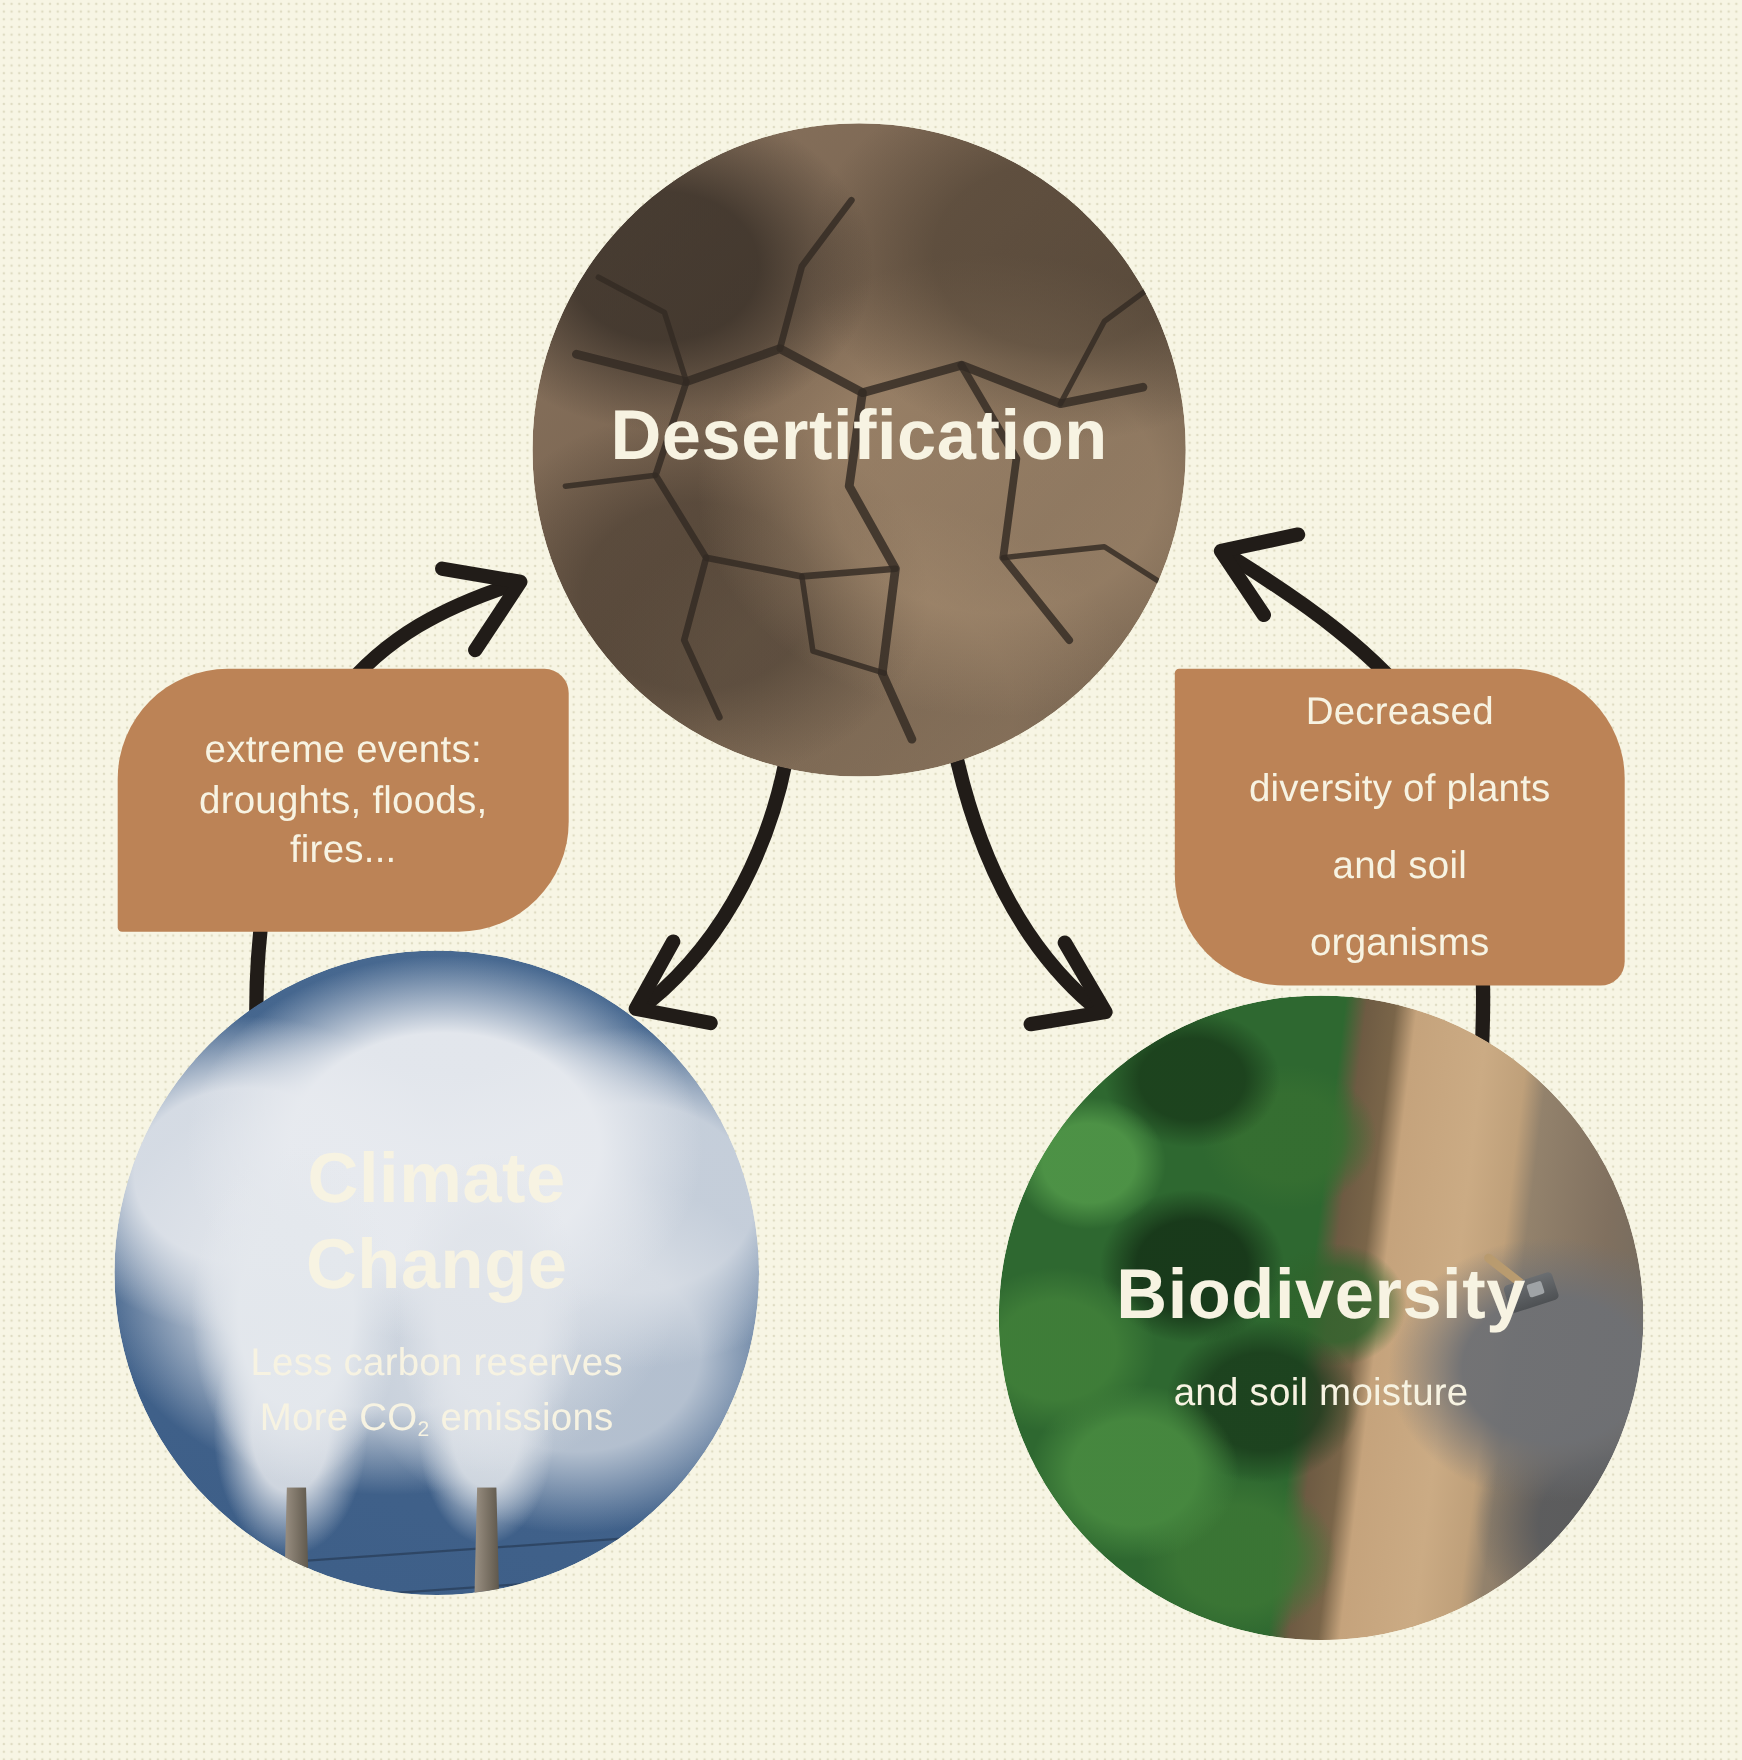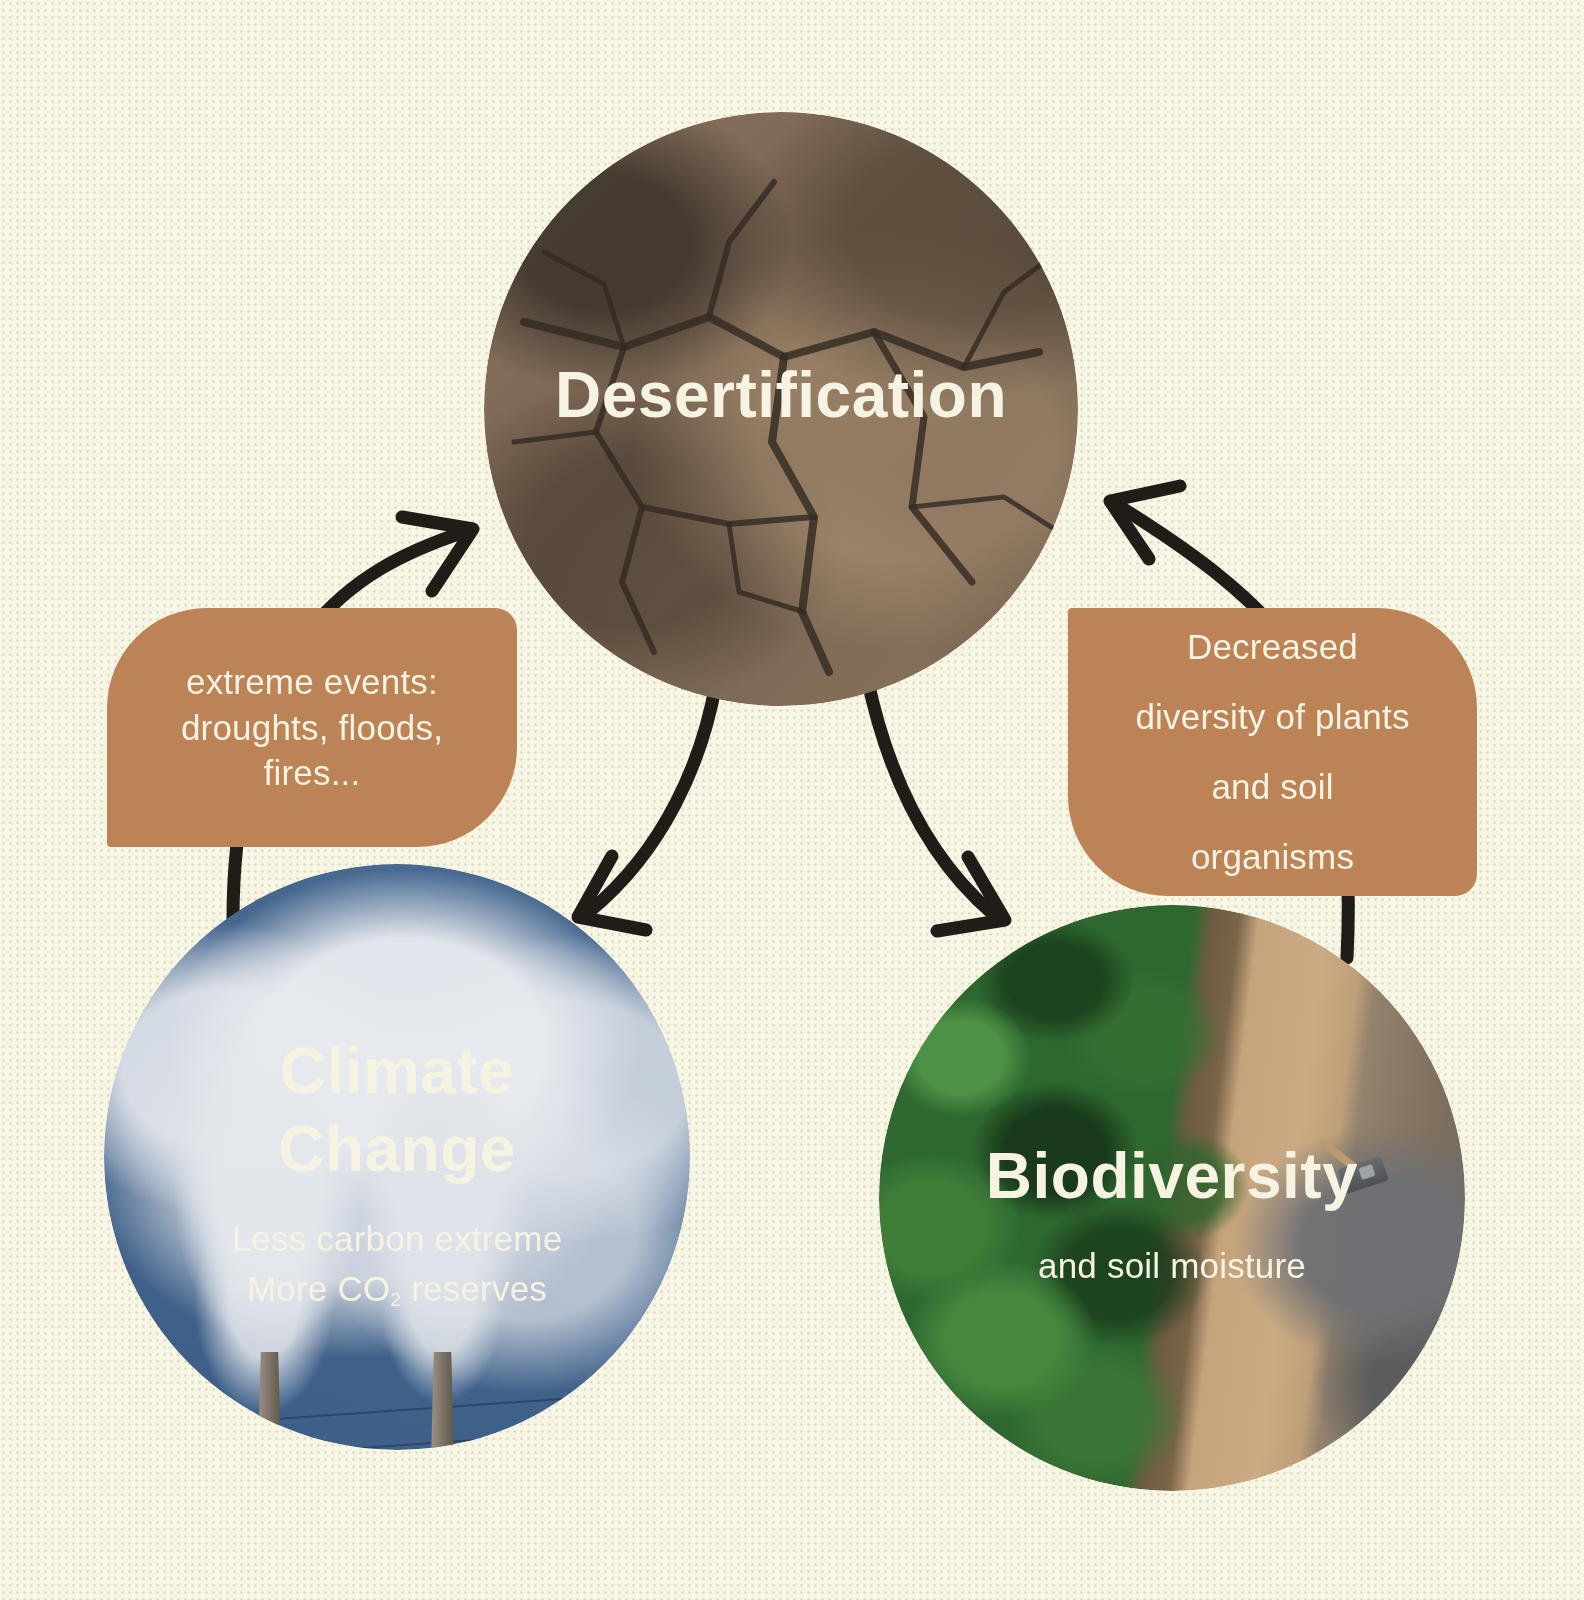--- a/index.html
+++ b/index.html
@@ -14,21 +14,21 @@
 
   
   .arrows { position:absolute; left:0; top:0; width:1584px; height:1600px; z-index:1; }
   .arrows path { stroke:#211C18; stroke-width:13; fill:none; stroke-linecap:round; stroke-linejoin:round; }
 
   
   .circle { position:absolute; border-radius:50%; overflow:hidden; z-index:2;
             display:flex; align-items:center; justify-content:center; }
   .circle-desert  { left:484px; top:112px;  width:594px; height:594px; }
   .circle-climate { left:104px; top:864px; width:586px; height:586px; }
-  .circle-biodiv  { left:879px; top:905px; width:586px; height:586px; }
+  .circle-biodiv  { left:908px; top:905px; width:586px; height:586px; }
 
   .photo { position:absolute; inset:0; border-radius:50%; }
 
   
   .photo-desert {
     background:
       radial-gradient(190px 150px at 120px 130px, rgba(33,28,24,.62) 0 45%, transparent 100%),
       radial-gradient(230px 170px at 480px 120px, rgba(72,60,47,.55) 0 50%, transparent 100%),
       radial-gradient(270px 210px at 420px 330px, rgba(181,153,122,.5) 0 55%, transparent 100%),
       radial-gradient(210px 170px at 150px 430px, rgba(58,48,39,.5) 0 50%, transparent 100%),
@@ -149,22 +149,22 @@
       <div class="wire wire-2"></div>
       <div class="chimney chimney-1"></div>
       <div class="chimney chimney-2"></div>
     </div>
     <div class="node-content">
       <div class="node-title">
         <div>Climate</div>
         <div>Change</div>
       </div>
       <div class="node-sub">
-        <div>Less carbon extreme</div>
-        <div><span>More CO</span><span class="co2-sub">2</span><span> reserves</span></div>
+        <div>Less carbon reserves</div>
+        <div><span>More CO</span><span class="co2-sub">2</span><span> emissions</span></div>
       </div>
     </div>
   </div>
 
   <div class="circle circle-biodiv">
     <div class="photo photo-biodiv">
       <div class="excavator">
         <div class="excavator-boom"></div>
         <div class="excavator-body"></div>
         <div class="excavator-cab"></div>

